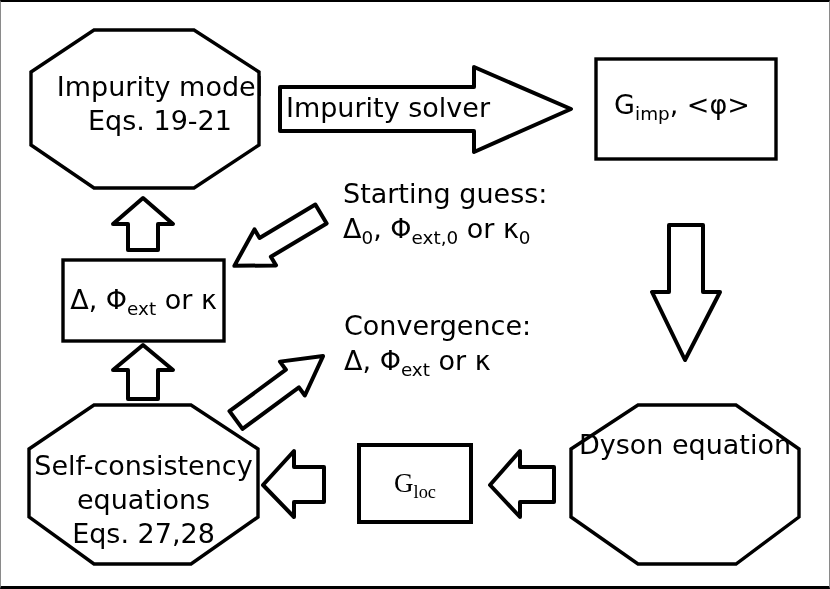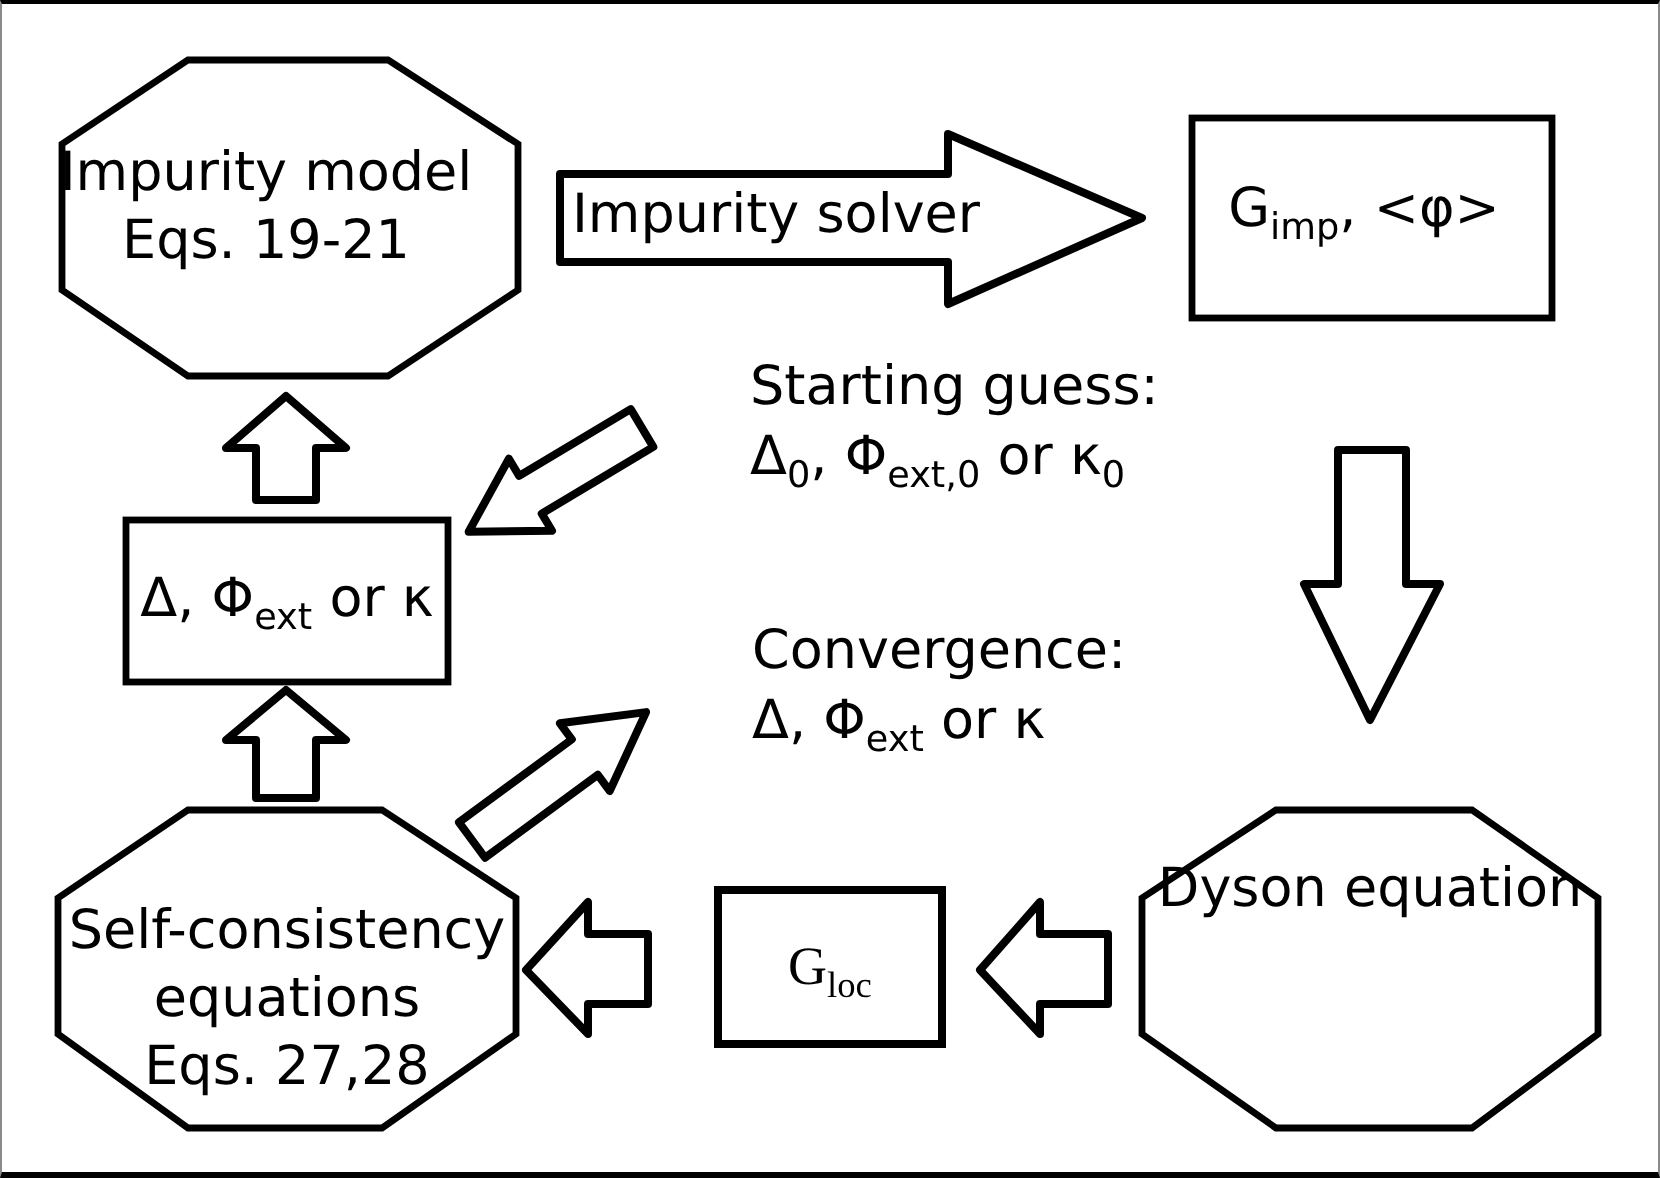--- a/index.html
+++ b/index.html
@@ -23,21 +23,21 @@
   .rect { stroke-width: 3.4px; }
   .rect-thick { stroke-width: 4px; }
   .barrow { stroke-width: 4px; stroke-linejoin: round; }
   .label {
     position: absolute;
     font-size: 27px;
     line-height: 34px;
     white-space: nowrap;
     text-align: center;
   }
-  .label.left { text-align: left; line-height: 35px; margin-left: 32px; }
+  .label.left { text-align: left; line-height: 35px; }
   sub { font-size: 68%; line-height: 0; }
 </style>
 </head>
 <body>
 
 <div class="canvas">
 
   <svg class="shapes" width="830" height="589" viewBox="0 0 830 589">
 
     <polygon class="oct" points="93,28 193,28 258,70 258,143 193,186 93,186 30,143 30,70"></polygon>
@@ -51,21 +51,21 @@
     <polygon class="barrow" points="279,85 473,85 473,65 570,107 473,150 473,129 279,129"></polygon>
     <polygon class="barrow" points="668,223 702,223 702,290 719,290 684,358 651,290 668,290"></polygon>
     <polygon class="barrow" points="489,483 519,449 519,465 553,465 553,500 519,500 519,515"></polygon>
     <polygon class="barrow" points="262,483 293,449 293,465 323,465 323,500 293,500 293,515"></polygon>
     <polygon class="barrow" points="127,248 127,222 112,222 142,196 172,222 157,222 157,248"></polygon>
     <polygon class="barrow" points="127,397 127,368 112,368 142,343 172,368 157,368 157,397"></polygon>
     <polygon class="barrow" transform="translate(320,212) rotate(149.1)" points="0,-11 65,-11 65,-21 101,0 65,21 65,11 0,11"></polygon>
     <polygon class="barrow" transform="translate(235,418) rotate(-36.3)" points="0,-11 70,-11 70,-21 108,0 70,21 70,11 0,11"></polygon>
   </svg>
 
-  <div class="label" style="left:18px; top:68px; width:228px;">
+  <div class="label" style="left:45px; top:68px; width:228px;">
     <div>Impurity model</div>
     <div>Eqs. 19-21</div>
   </div>
 
   <div class="label" style="left:279px; top:89px; width:216px;">
     <span>Impurity solver</span>
   </div>
 
   <div class="label" style="left:595px; top:86px; width:172px;">
     <span>G</span><sub>imp</sub><span>, &lt;φ&gt;</span>

